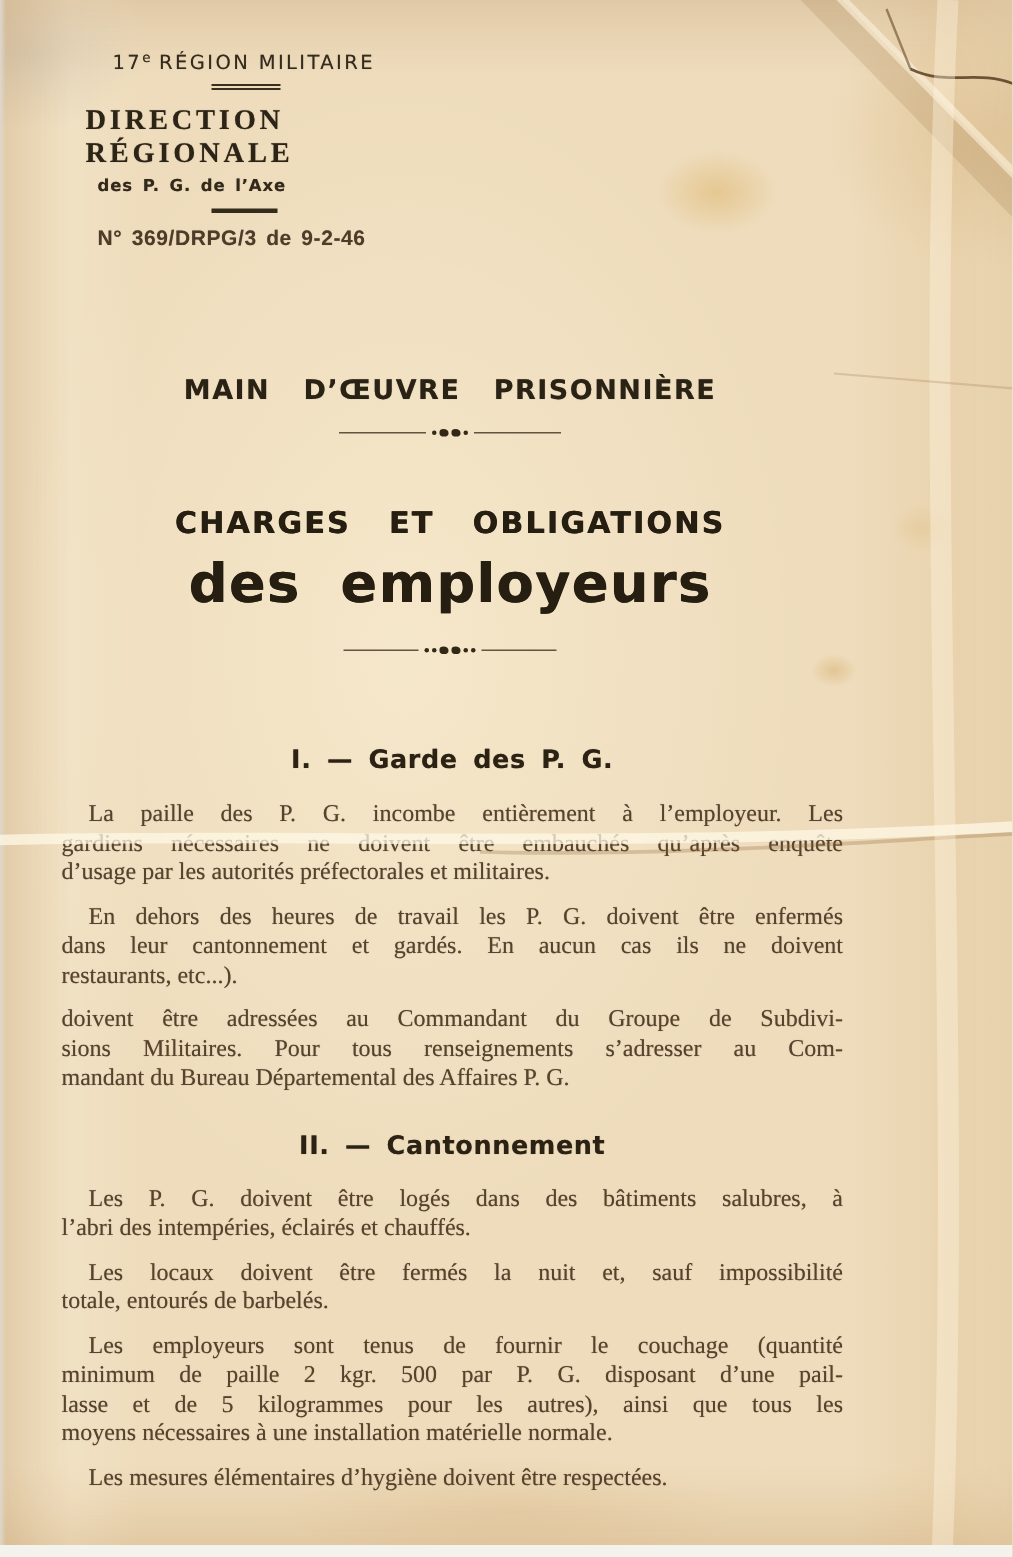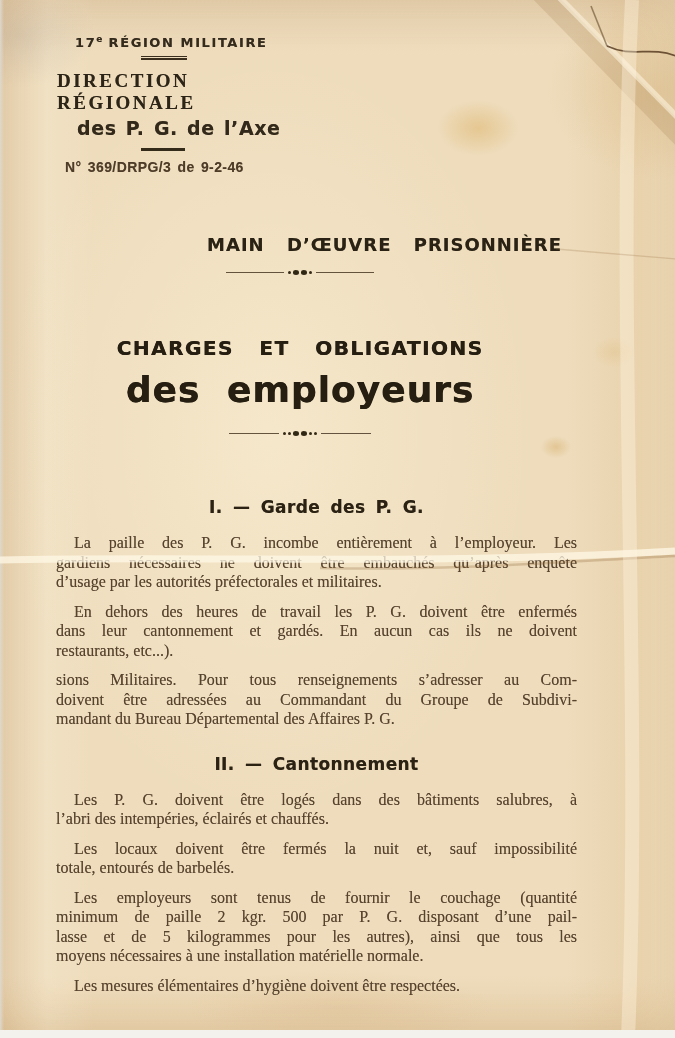--- a/index.html
+++ b/index.html
@@ -25,38 +25,38 @@
   }
 
   .edge-left   { position:absolute; left:0; top:0; width:4px; height:100%;
                  background: linear-gradient(to right, rgba(222,217,207,0.95), rgba(222,217,207,0)); }
   .edge-bottom { position:absolute; left:0; bottom:0; width:100%; height:8px; background:#f4f2ec; }
 
   .creases { position:absolute; left:0; top:0; pointer-events:none; }
 
   
   #header-block { position:absolute; left:57px; top:34px; width:270px; color:#332a1c; }
-  .region-title { margin-left:18px; font-family:"DejaVu Sans", sans-serif; font-weight:bold;
+  .region-title { margin-left:18px; font-family:"DejaVu Sans", sans-serif; font-weight:normal;
                   font-size:13px; letter-spacing:1.6px; color:#342b1d;
                   text-shadow:0 0 0.5px rgba(52,43,29,0.5); }
   .region-title sup { font-size:9px; letter-spacing:0; }
   .rule1 { width:46px; height:4px; margin:6px 0 10px 84px;
            background: linear-gradient(to bottom, #3a2f1e 0, #3a2f1e 1.5px, rgba(0,0,0,0) 1.5px, rgba(0,0,0,0) 2.5px, #3a2f1e 2.5px); }
   .direction-title { font-family:"Liberation Serif", serif; font-weight:bold; font-size:19px;
                      letter-spacing:2.5px; color:#2c2416; text-shadow:0 0 0.6px rgba(44,36,22,0.55); }
-  .direction-subtitle { margin:3px 0 0 20px; font-family:"DejaVu Sans", sans-serif; font-weight:bold;
-                        font-size:19px; letter-spacing:0.6px; word-spacing:2px; color:#33291a;
+  .direction-subtitle { margin:3px 0 0 8px; font-family:"DejaVu Sans", sans-serif; font-weight:bold;
+                        font-size:11px; letter-spacing:0.6px; word-spacing:2px; color:#33291a;
                         text-shadow:0 0 0.5px rgba(51,41,26,0.5); }
   .rule2 { width:44px; height:2.5px; margin:9px 0 8px 84px; background:#352b1a; }
   .reference { margin-left:8px; font-family:"Liberation Sans", sans-serif; font-weight:700;
                font-size:14px; letter-spacing:0.4px; word-spacing:2px; color:#4e3c29;
                text-shadow:0 0 0.5px rgba(78,60,41,0.45); }
 
   
-  #subject-block { position:absolute; left:38px; top:234px; width:524px; text-align:right; }
+  #subject-block { position:absolute; left:38px; top:250px; width:524px; text-align:center; }
   .subject { font-family:"DejaVu Sans", sans-serif; font-weight:bold; font-size:18px;
              letter-spacing:1px; word-spacing:15px; color:#2a2214;
              text-shadow:0 0 0.5px rgba(42,34,20,0.55); }
 
   #title-block { position:absolute; left:30px; top:336px; width:540px; text-align:center; }
   .title-line1 { font-family:"DejaVu Sans", sans-serif; font-weight:bold; font-size:20px;
                  letter-spacing:1.5px; word-spacing:17px; color:#251e11;
                  text-shadow:0.4px 0 0 #251e11; }
   .title-line2 { margin-top:9px; font-family:"DejaVu Sans", sans-serif; font-weight:bold; font-size:36px;
                  letter-spacing:1px; word-spacing:13px; color:#251e11;
@@ -67,21 +67,21 @@
   .orn .seg { height:1.4px; background:#4a3a26; opacity:0.85; }
   .orn .cluster { display:flex; align-items:center; gap:2px; margin:0 4px; }
   .orn .dt { width:3px; height:3px; border-radius:50%; background:#342917; }
   .orn .dm { width:6px; height:4.5px; border-radius:45% 55% 50% 50%; background:#312715; }
   #orn1 { width:150px; margin:15px auto 0; }
   #orn1 .seg { width:58px; }
   #orn2 { width:142px; margin:21px auto 0; }
   #orn2 .seg { width:50px; }
 
   
-  #document-body { position:absolute; left:56px; top:497px; width:521px; }
+  #document-body { position:absolute; left:41px; top:497px; width:521px; }
   .sec-heading { text-align:center; font-family:"DejaVu Sans", sans-serif; font-weight:bold;
                  font-size:17px; letter-spacing:0.4px; word-spacing:4px; color:#2b2214;
                  text-shadow:0 0 0.5px rgba(43,34,20,0.55); margin:0 0 16px; }
   .sec-heading.later { margin-top:25px; }
   .para { font-size:16px; line-height:19.5px; color:#56422d; margin:0 0 10px;
           text-shadow:0 0 0.6px rgba(86,66,45,0.5); }
   .pline { text-align:justify; text-align-last:justify; }
   .pline.first { text-indent:18px; }
   .pline.last { text-align-last:left; }
 </style>
@@ -138,22 +138,22 @@
         <div class="pline first">La paille des P. G. incombe entièrement à l’employeur. Les</div>
         <div class="pline">gardiens nécessaires ne doivent être embauchés qu’après enquête</div>
         <div class="pline last">d’usage par les autorités préfectorales et militaires.</div>
       </div>
       <div class="para">
         <div class="pline first">En dehors des heures de travail les P. G. doivent être enfermés</div>
         <div class="pline">dans leur cantonnement et gardés. En aucun cas ils ne doivent</div>
         <div class="pline last">restaurants, etc...).</div>
       </div>
       <div class="para">
+        <div class="pline">doivent être adressées au Commandant du Groupe de Subdivi-</div>
         <div class="pline">sions Militaires. Pour tous renseignements s’adresser au Com-</div>
-        <div class="pline">doivent être adressées au Commandant du Groupe de Subdivi-</div>
         <div class="pline last">mandant du Bureau Départemental des Affaires P. G.</div>
       </div>
       <div class="sec-heading later">II. — Cantonnement</div>
       <div class="para">
         <div class="pline first">Les P. G. doivent être logés dans des bâtiments salubres, à</div>
         <div class="pline last">l’abri des intempéries, éclairés et chauffés.</div>
       </div>
       <div class="para">
         <div class="pline first">Les locaux doivent être fermés la nuit et, sauf impossibilité</div>
         <div class="pline last">totale, entourés de barbelés.</div>

